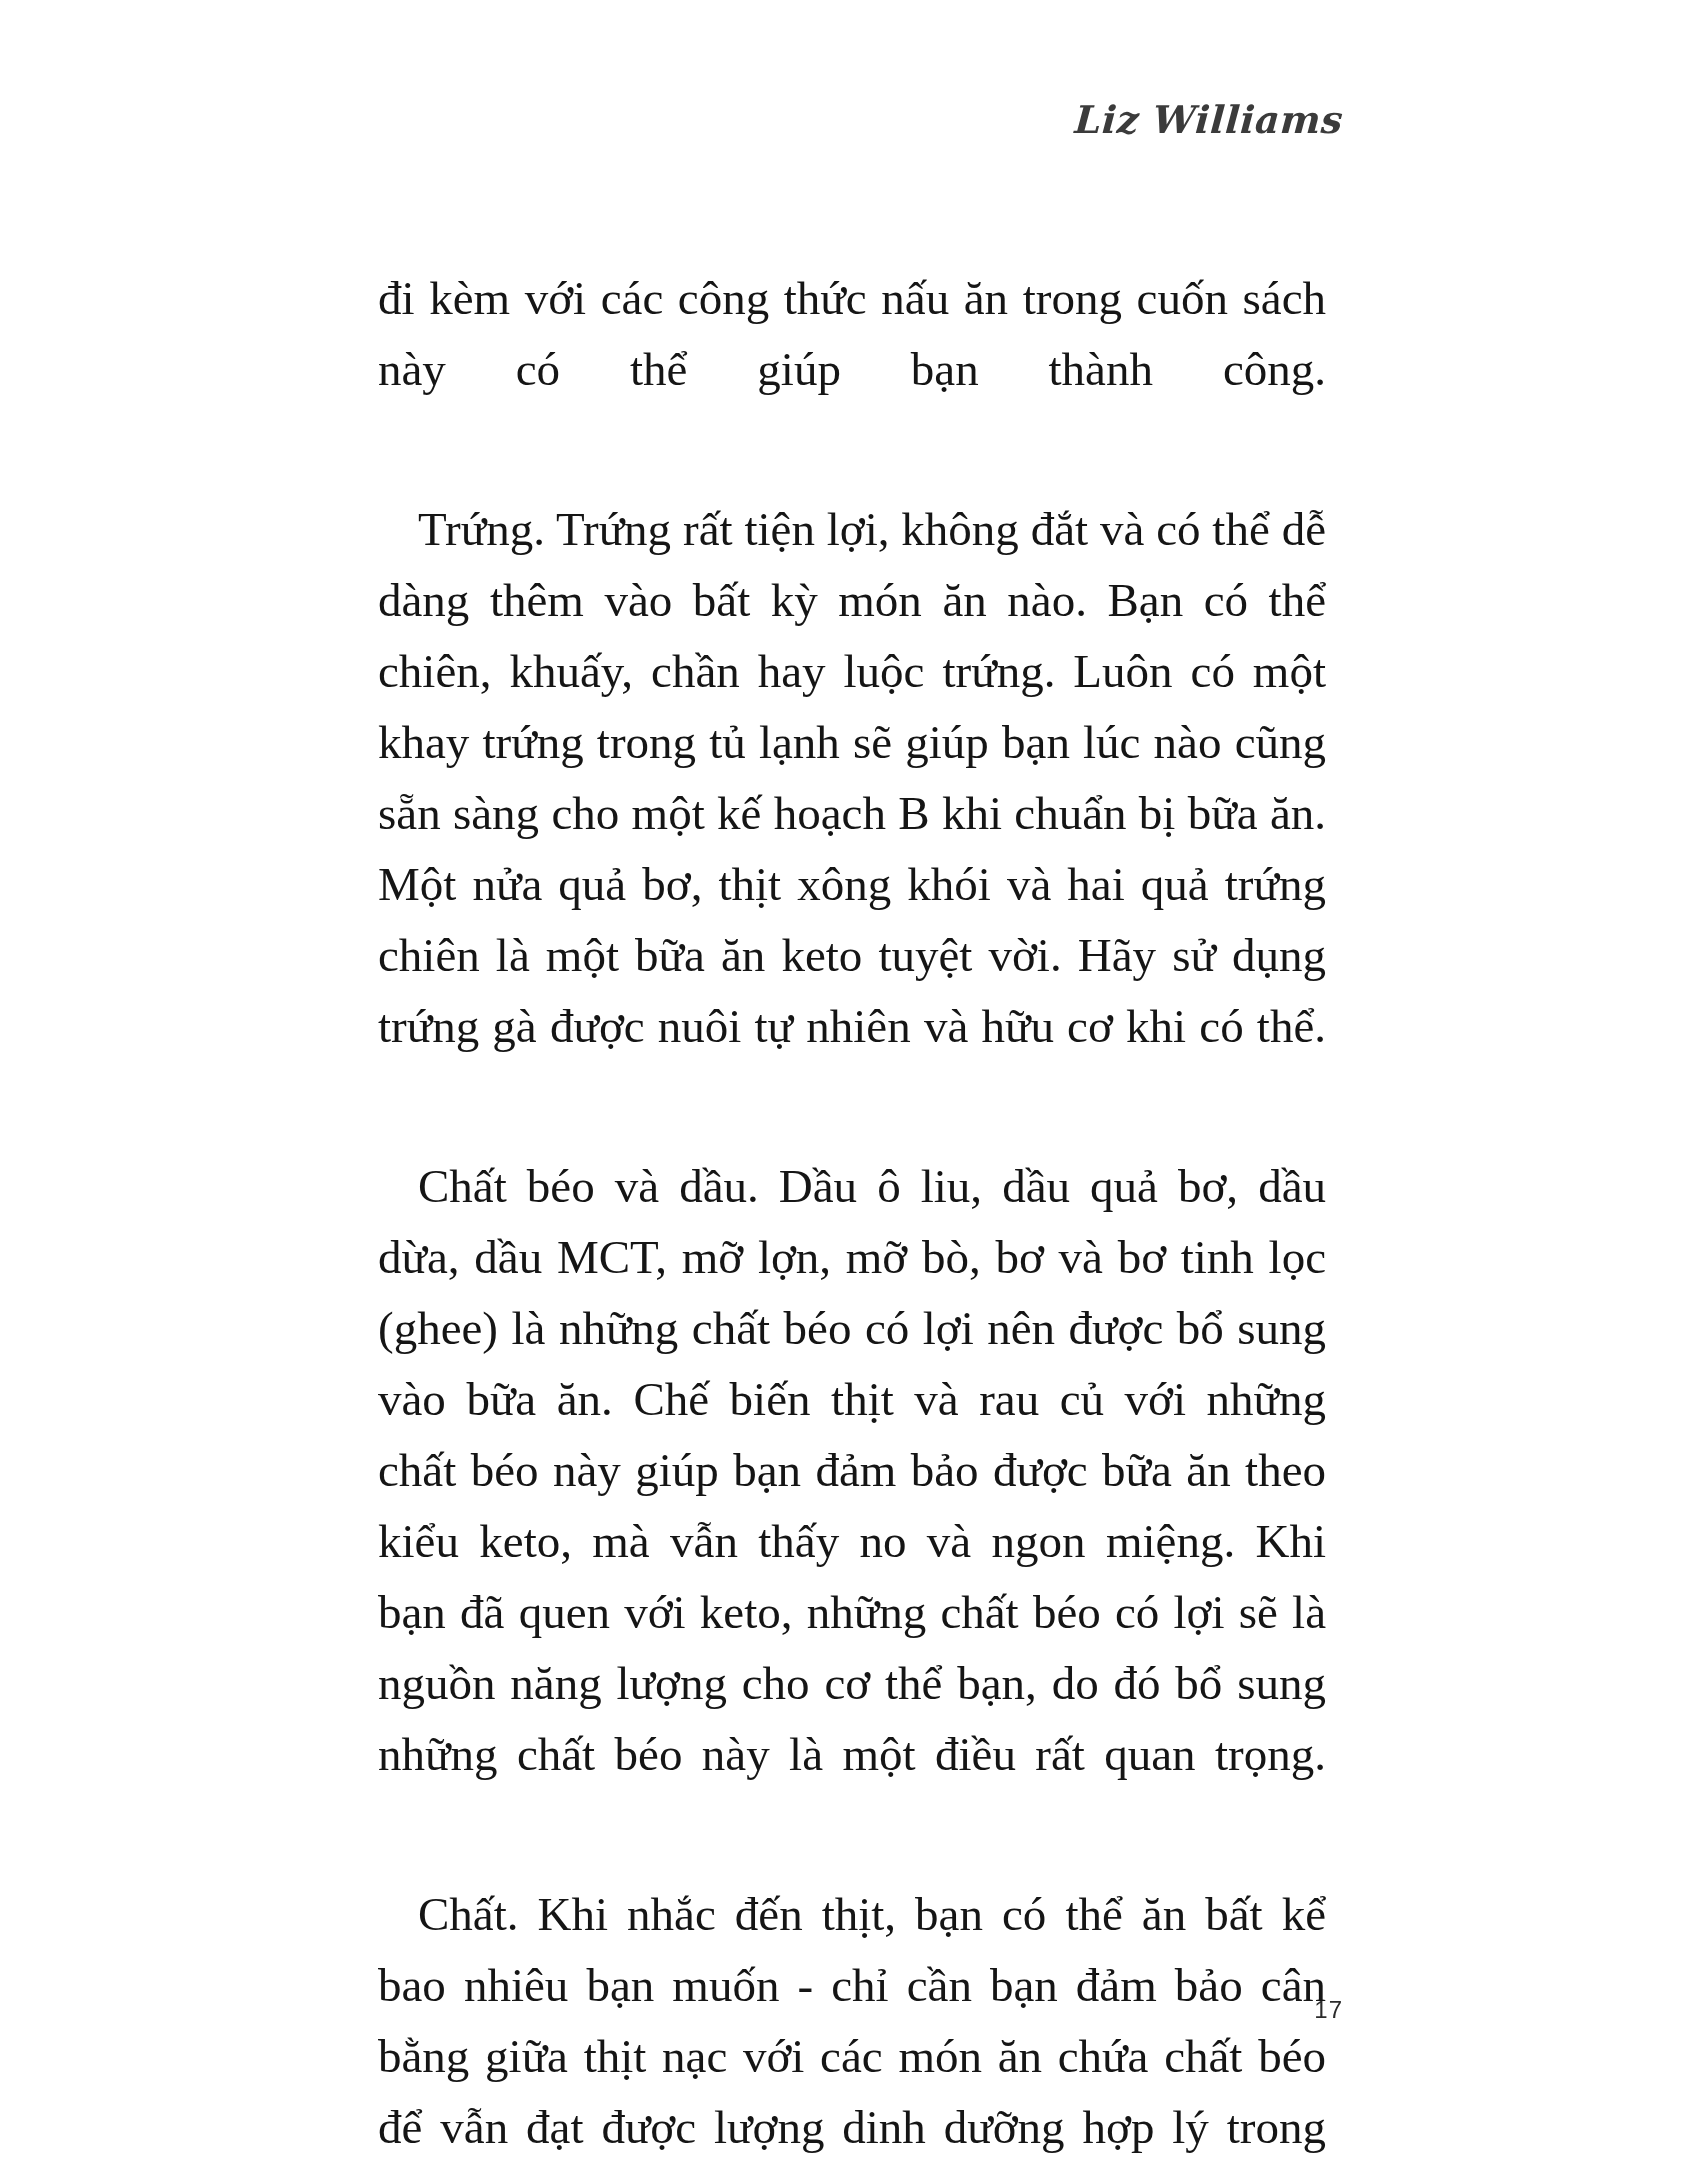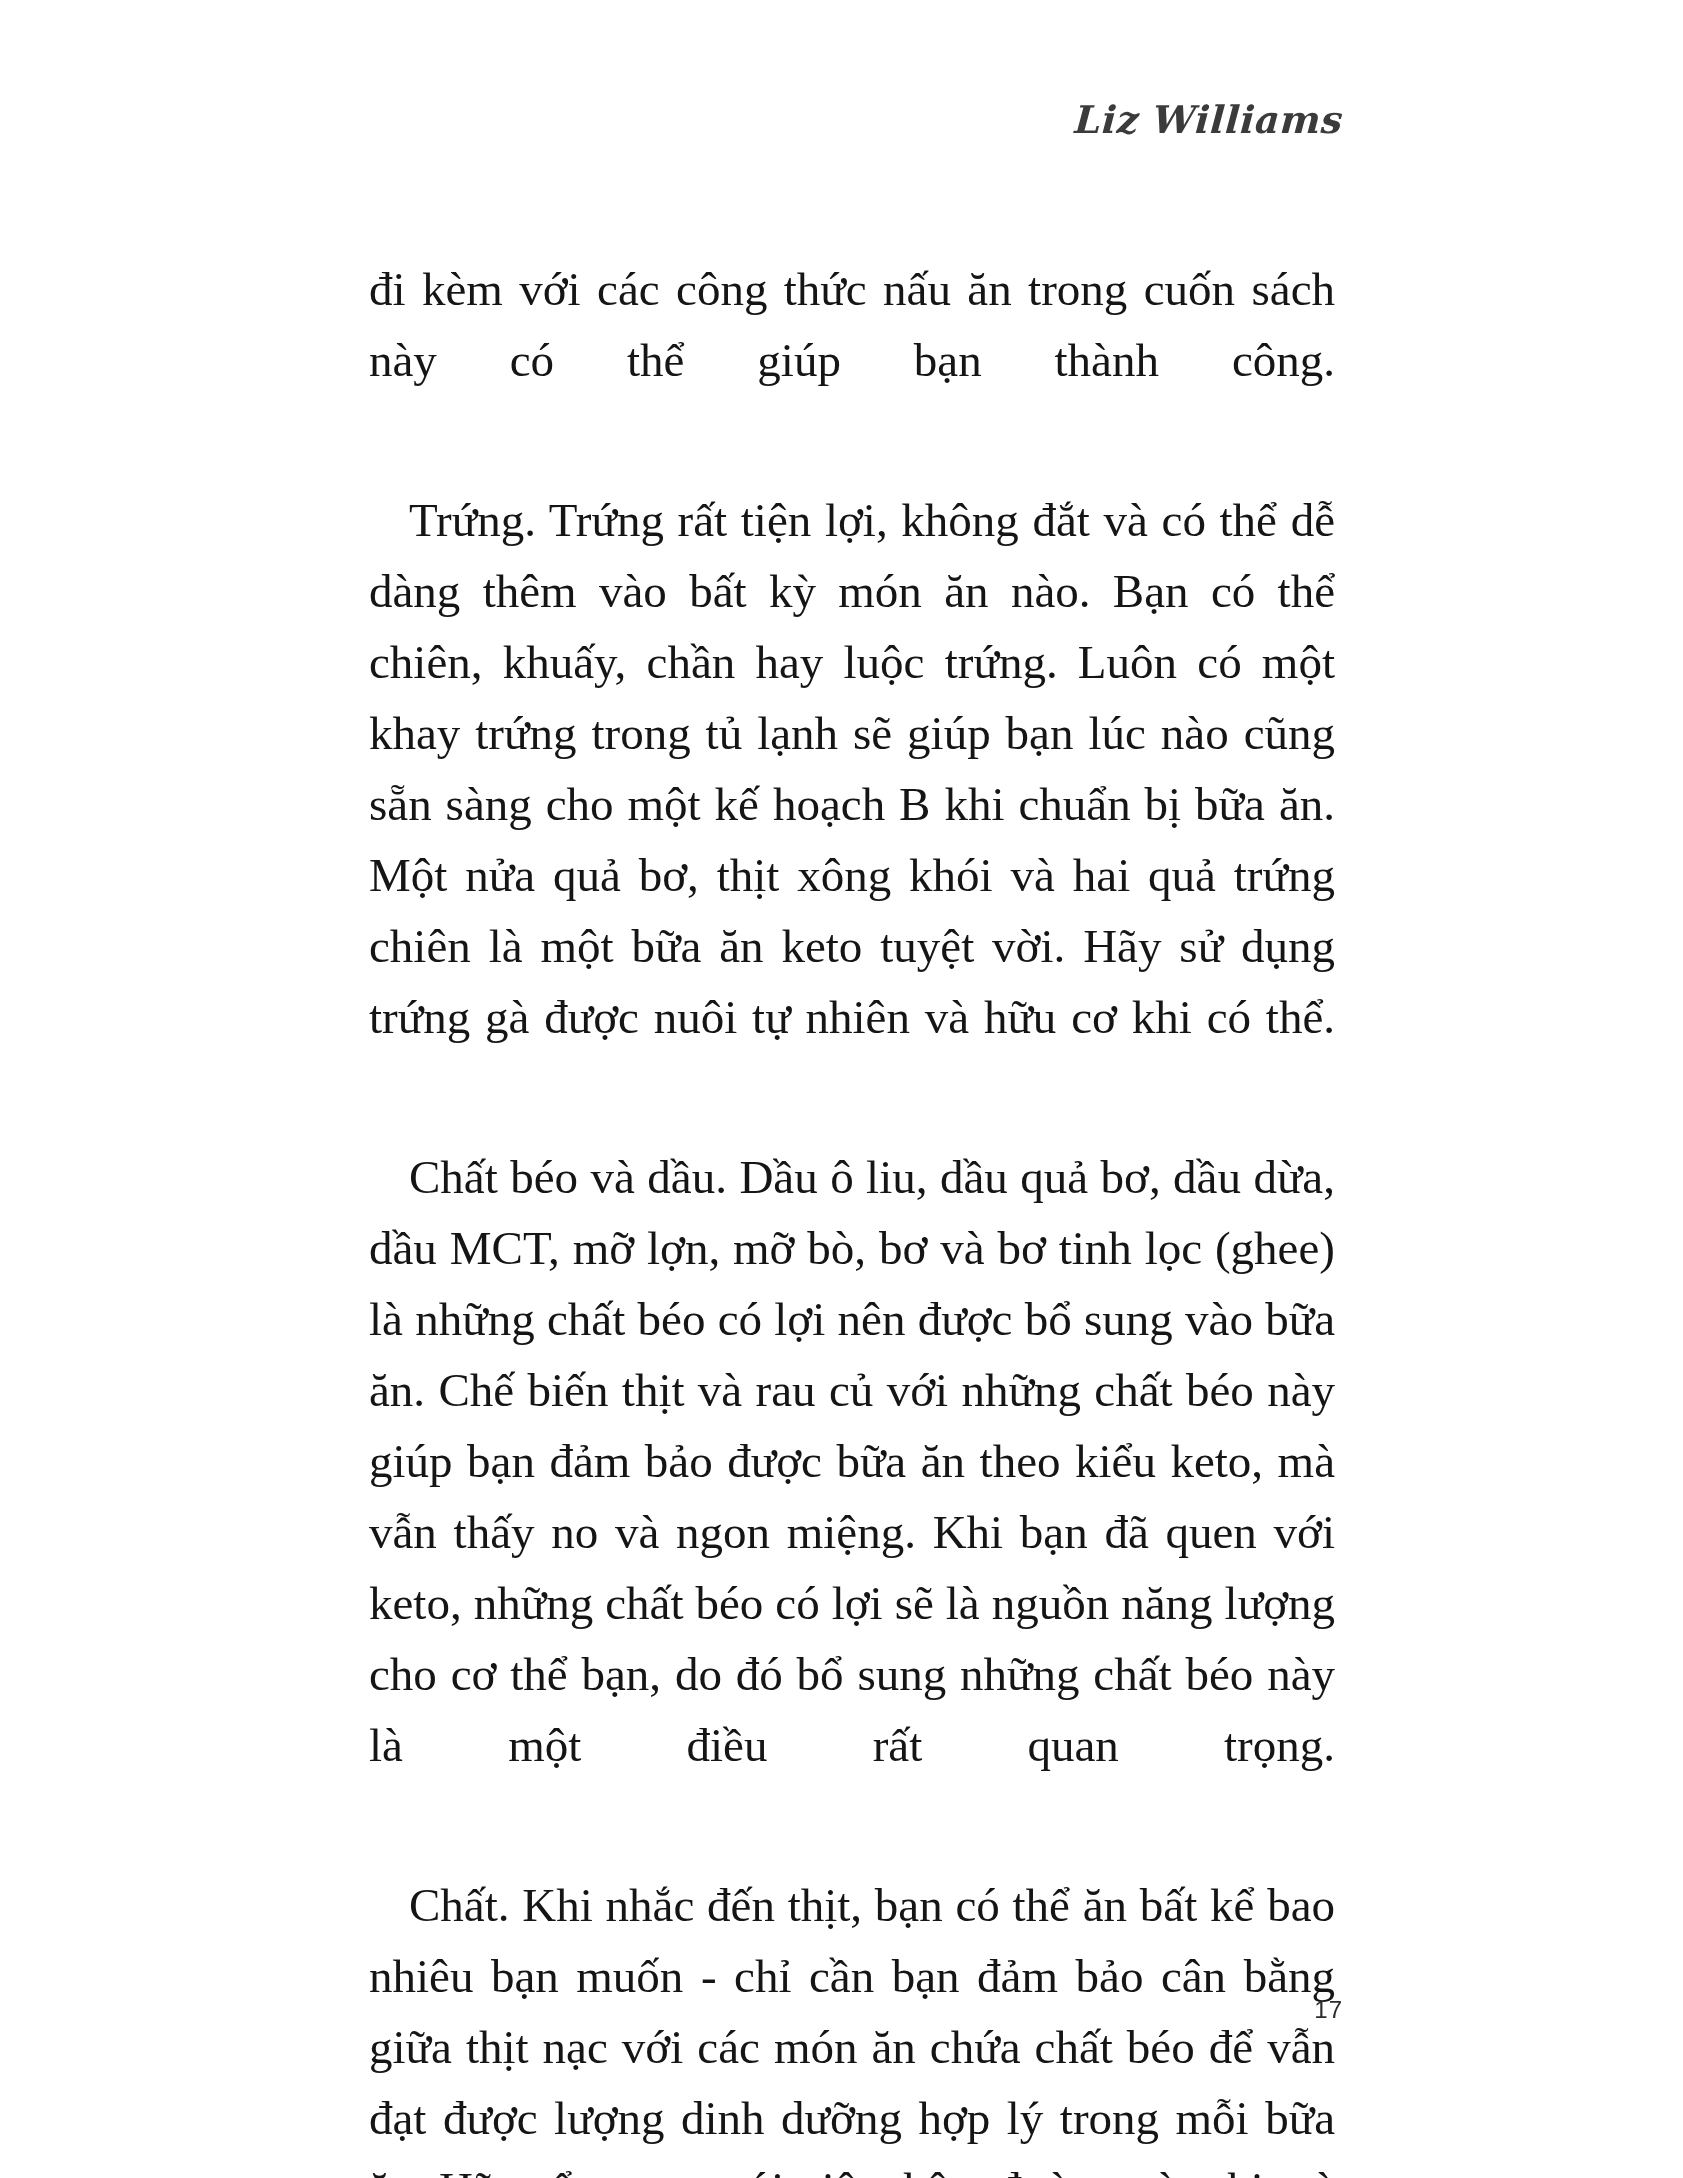--- a/index.html
+++ b/index.html
@@ -41,21 +41,21 @@
 
   
   .textblock {
     position: absolute;
     top: 246px;
     left: 361px;
     width: 982px;
   }
 
   .para {
-    margin: 8px;
+    margin: 17px;
     font-size: 47px;
     line-height: 71px;
     text-align: justify;
     text-justify: inter-word;
     color: #151515;
     font-family: "Liberation Serif", "DejaVu Serif", serif;
     hyphens: none;
     -webkit-hyphens: none;
   }
 

